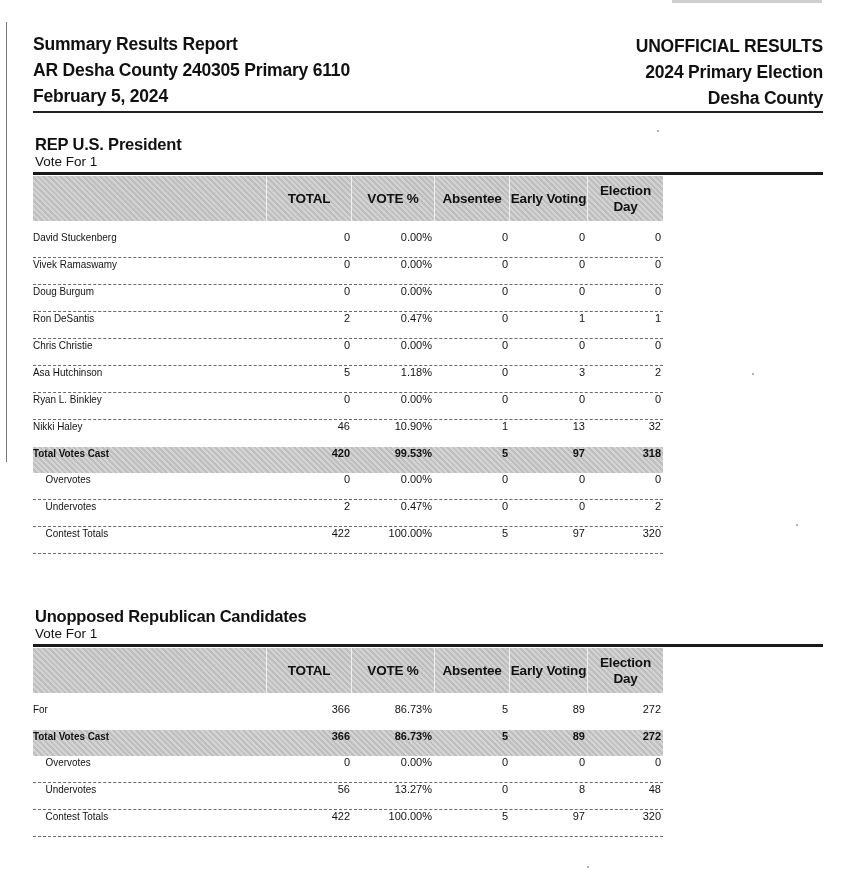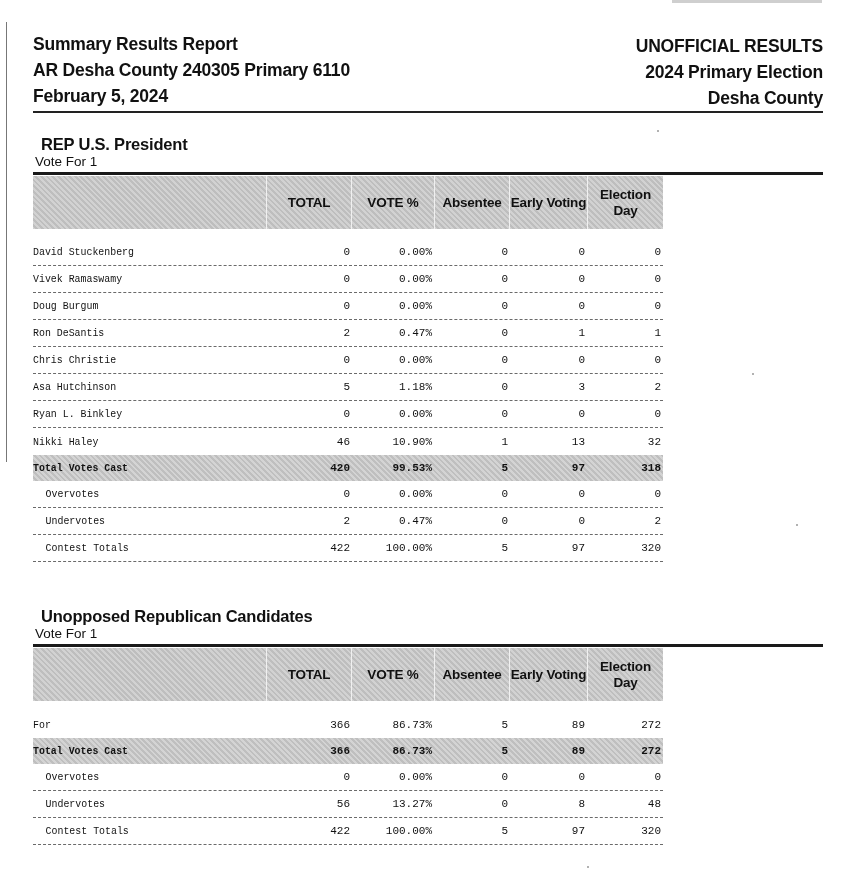--- a/index.html
+++ b/index.html
@@ -9,42 +9,42 @@
   }
   .left-rule { position: absolute; left: 6px; top: 22px; width: 1px; height: 440px; background: #777; }
   .top-scan { position: absolute; left: 672px; top: 0; width: 150px; height: 3px; background: #cfcfcf; }
 
   .hdr-left { position: absolute; left: 33px; top: 31px; }
   .hdr-right { position: absolute; right: 27px; top: 33px; text-align: right; }
   .hdr-line { font-weight: bold; font-size: 17.5px; line-height: 26px; letter-spacing: -0.2px; }
   .hdr-rule { position: absolute; left: 33px; width: 790px; top: 111px; height: 2px; background: #222; }
 
   .contest { position: absolute; left: 33px; width: 790px; }
-  .contest-title { font-weight: bold; font-size: 16.5px; line-height: 20px; margin-left: 8px; letter-spacing: -0.2px; }
+  .contest-title { font-weight: bold; font-size: 16.5px; line-height: 20px; margin-left: 2px; letter-spacing: -0.2px; }
   .vote-for { font-size: 13.5px; line-height: 15px; margin-left: 2px; }
   .thick-rule { height: 3px; background: #1a1a1a; margin-top: 3px; width: 790px; }
 
   .grid { width: 630px; }
-  .head-row { display: flex; height: 53px; margin-top: 1px; }
+  .head-row { display: flex; height: 45px; margin-top: 1px; }
   .hcell {
     background: #c8c8c8;
     background-image: repeating-linear-gradient(45deg, rgba(255,255,255,0.18) 0 2px, rgba(0,0,0,0.05) 2px 4px);
     border-right: 1px solid #f0f0f0;
     display: flex; align-items: center; justify-content: center; text-align: center;
     font-weight: bold; font-size: 13.5px; line-height: 16px; letter-spacing: -0.2px;
     box-sizing: border-box;
   }
   .c0 { width: 234px; }
   .c1 { width: 85px; }
   .c2 { width: 83px; text-align: right; }
   .c3 { width: 75px; }
   .c4 { width: 78px; }
   .c5 { width: 75px; border-right: none; }
 
-  .row { display: flex; align-items: center; height: 27px; border-bottom: 1px dashed #6a6a6a; font-size: 11px; font-family: Liberation Mono, monospace; box-sizing: border-box; }
+  .row { display: flex; height: 27px; border-bottom: 1px dashed #6a6a6a; font-size: 11px; font-family: Liberation Sans, sans-serif; box-sizing: border-box; }
   .row.noline { border-bottom: none; }
   .row .cell { box-sizing: border-box; }
   .row .name { width: 234px; padding-left: 0; transform: scaleX(0.9); transform-origin: left center; white-space: nowrap; }
   .row .name.indent { padding-left: 14px; }
   .row .num1 { width: 85px; text-align: right; padding-right: 2px; }
   .row .num2 { width: 83px; text-align: right; padding-right: 3px; }
   .row .num3 { width: 75px; text-align: right; padding-right: 2px; }
   .row .num4 { width: 78px; text-align: right; padding-right: 3px; }
   .row .num5 { width: 75px; text-align: right; padding-right: 2px; }
   .row.total {

